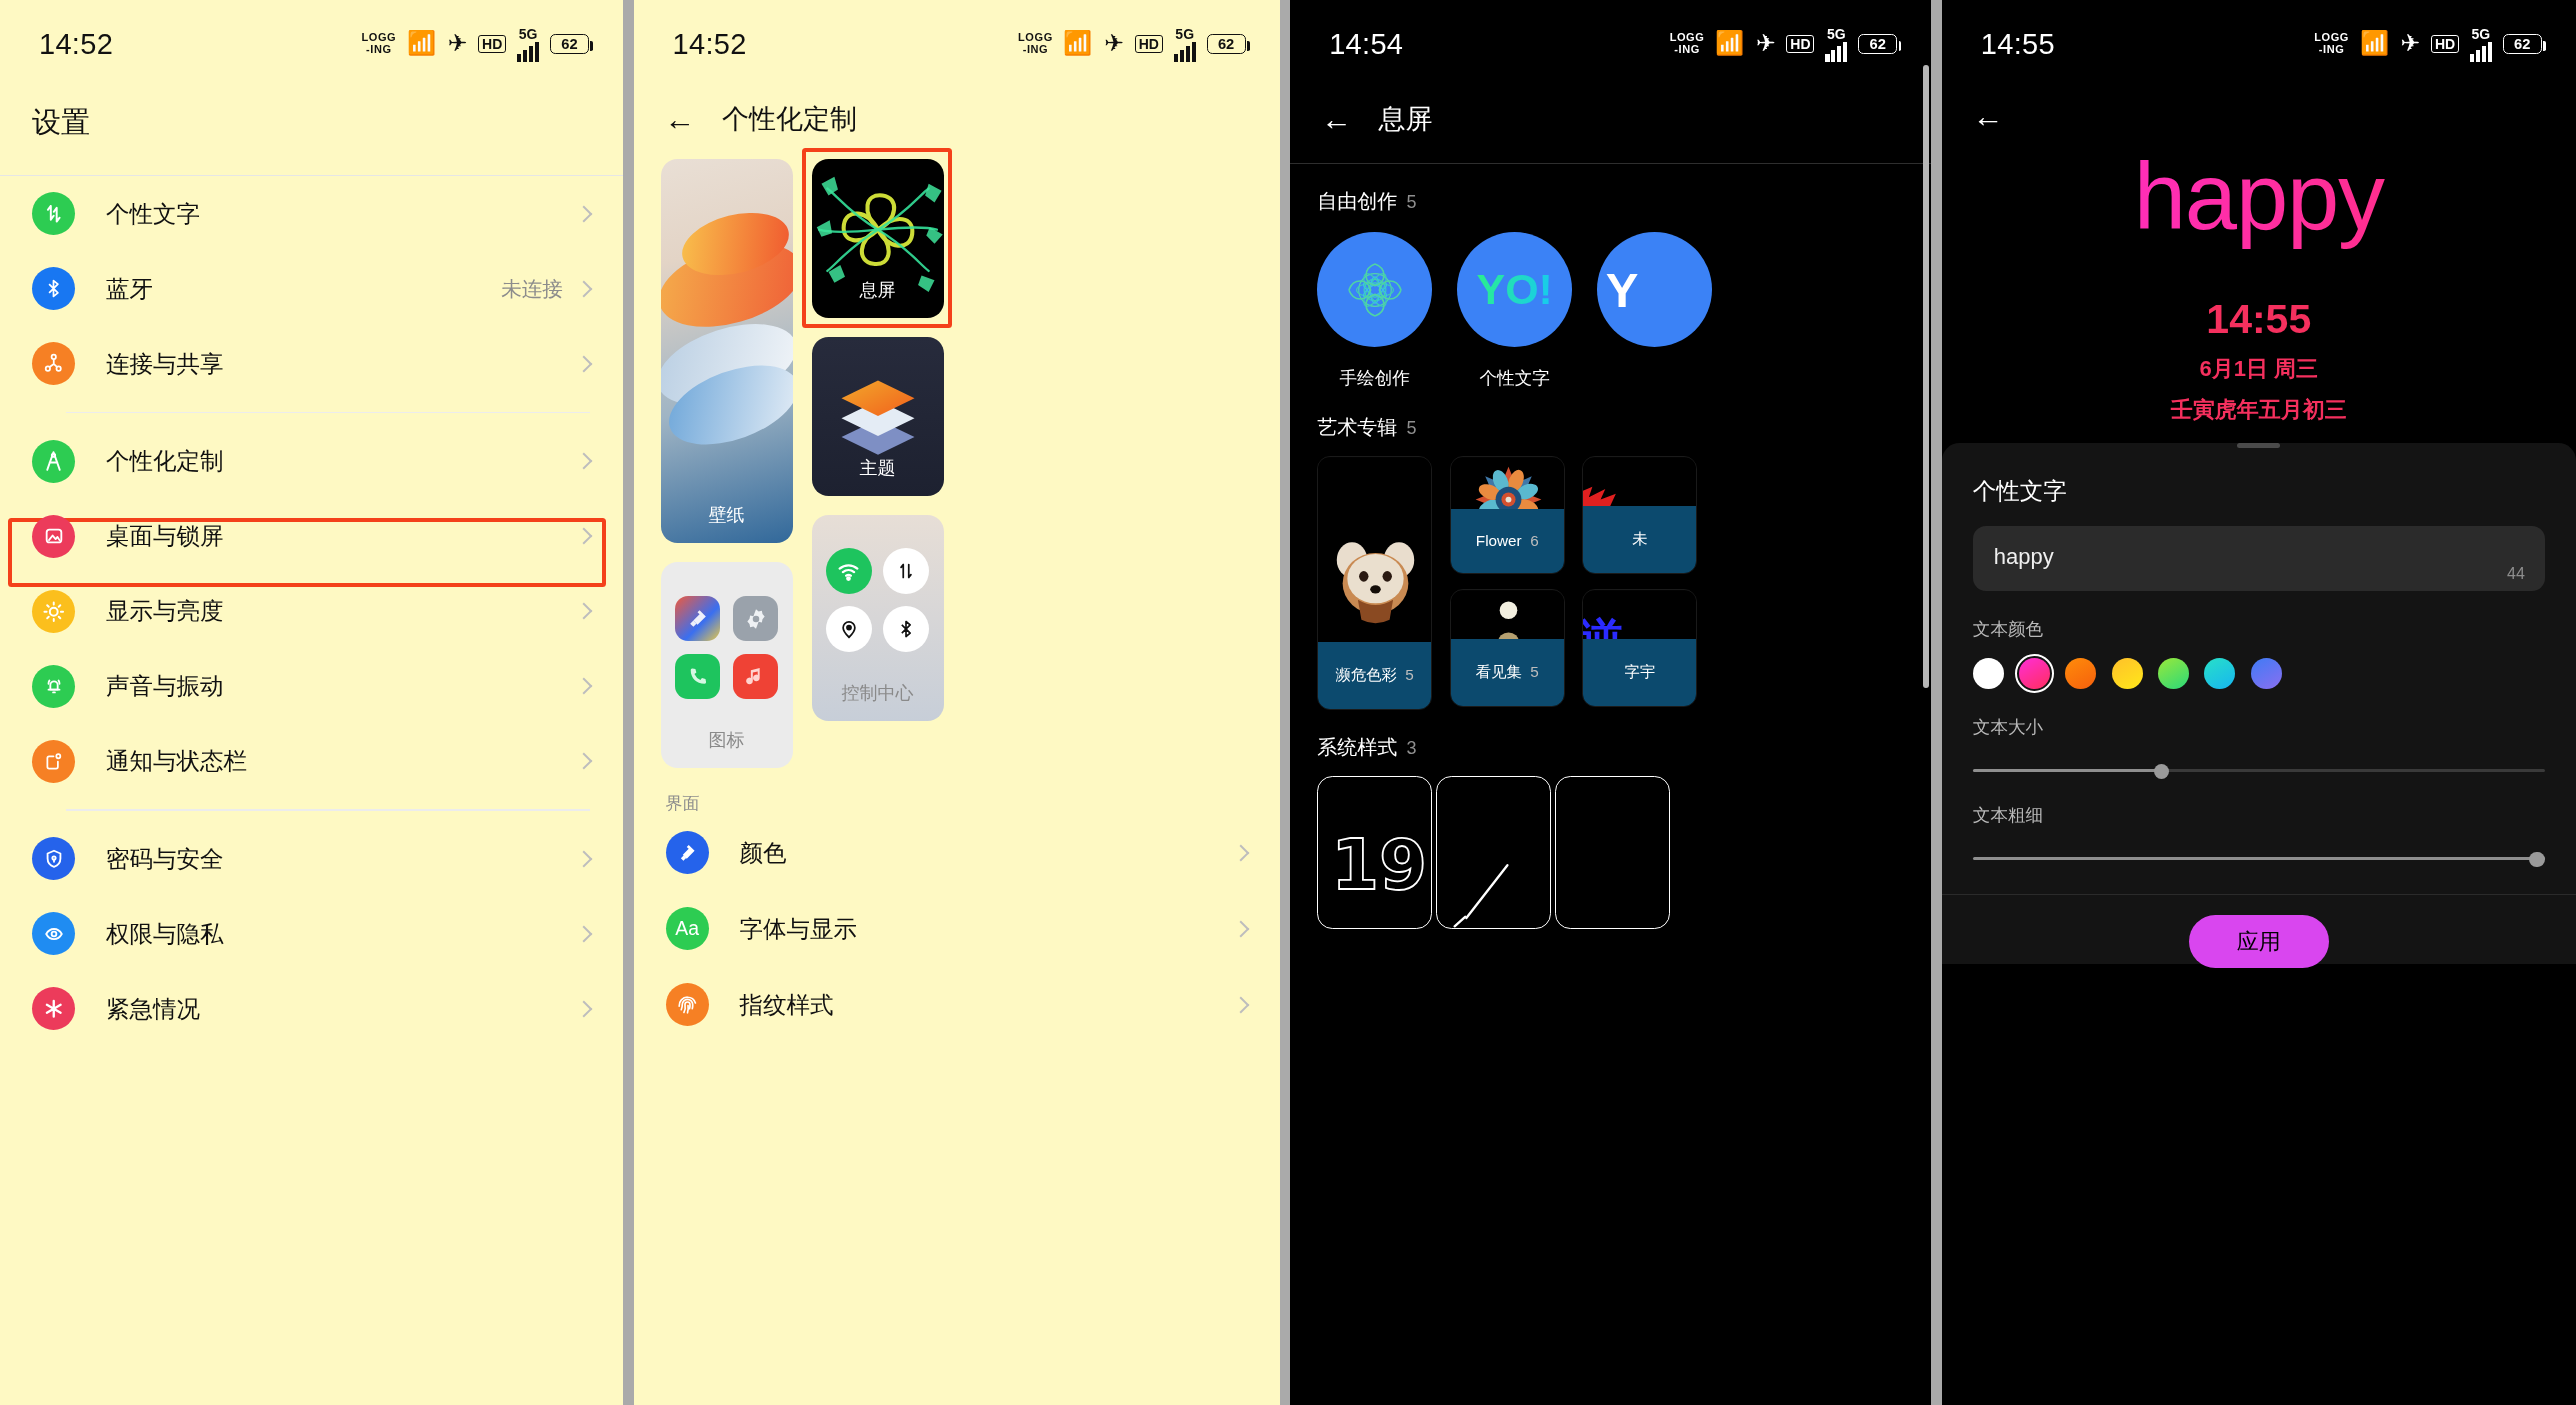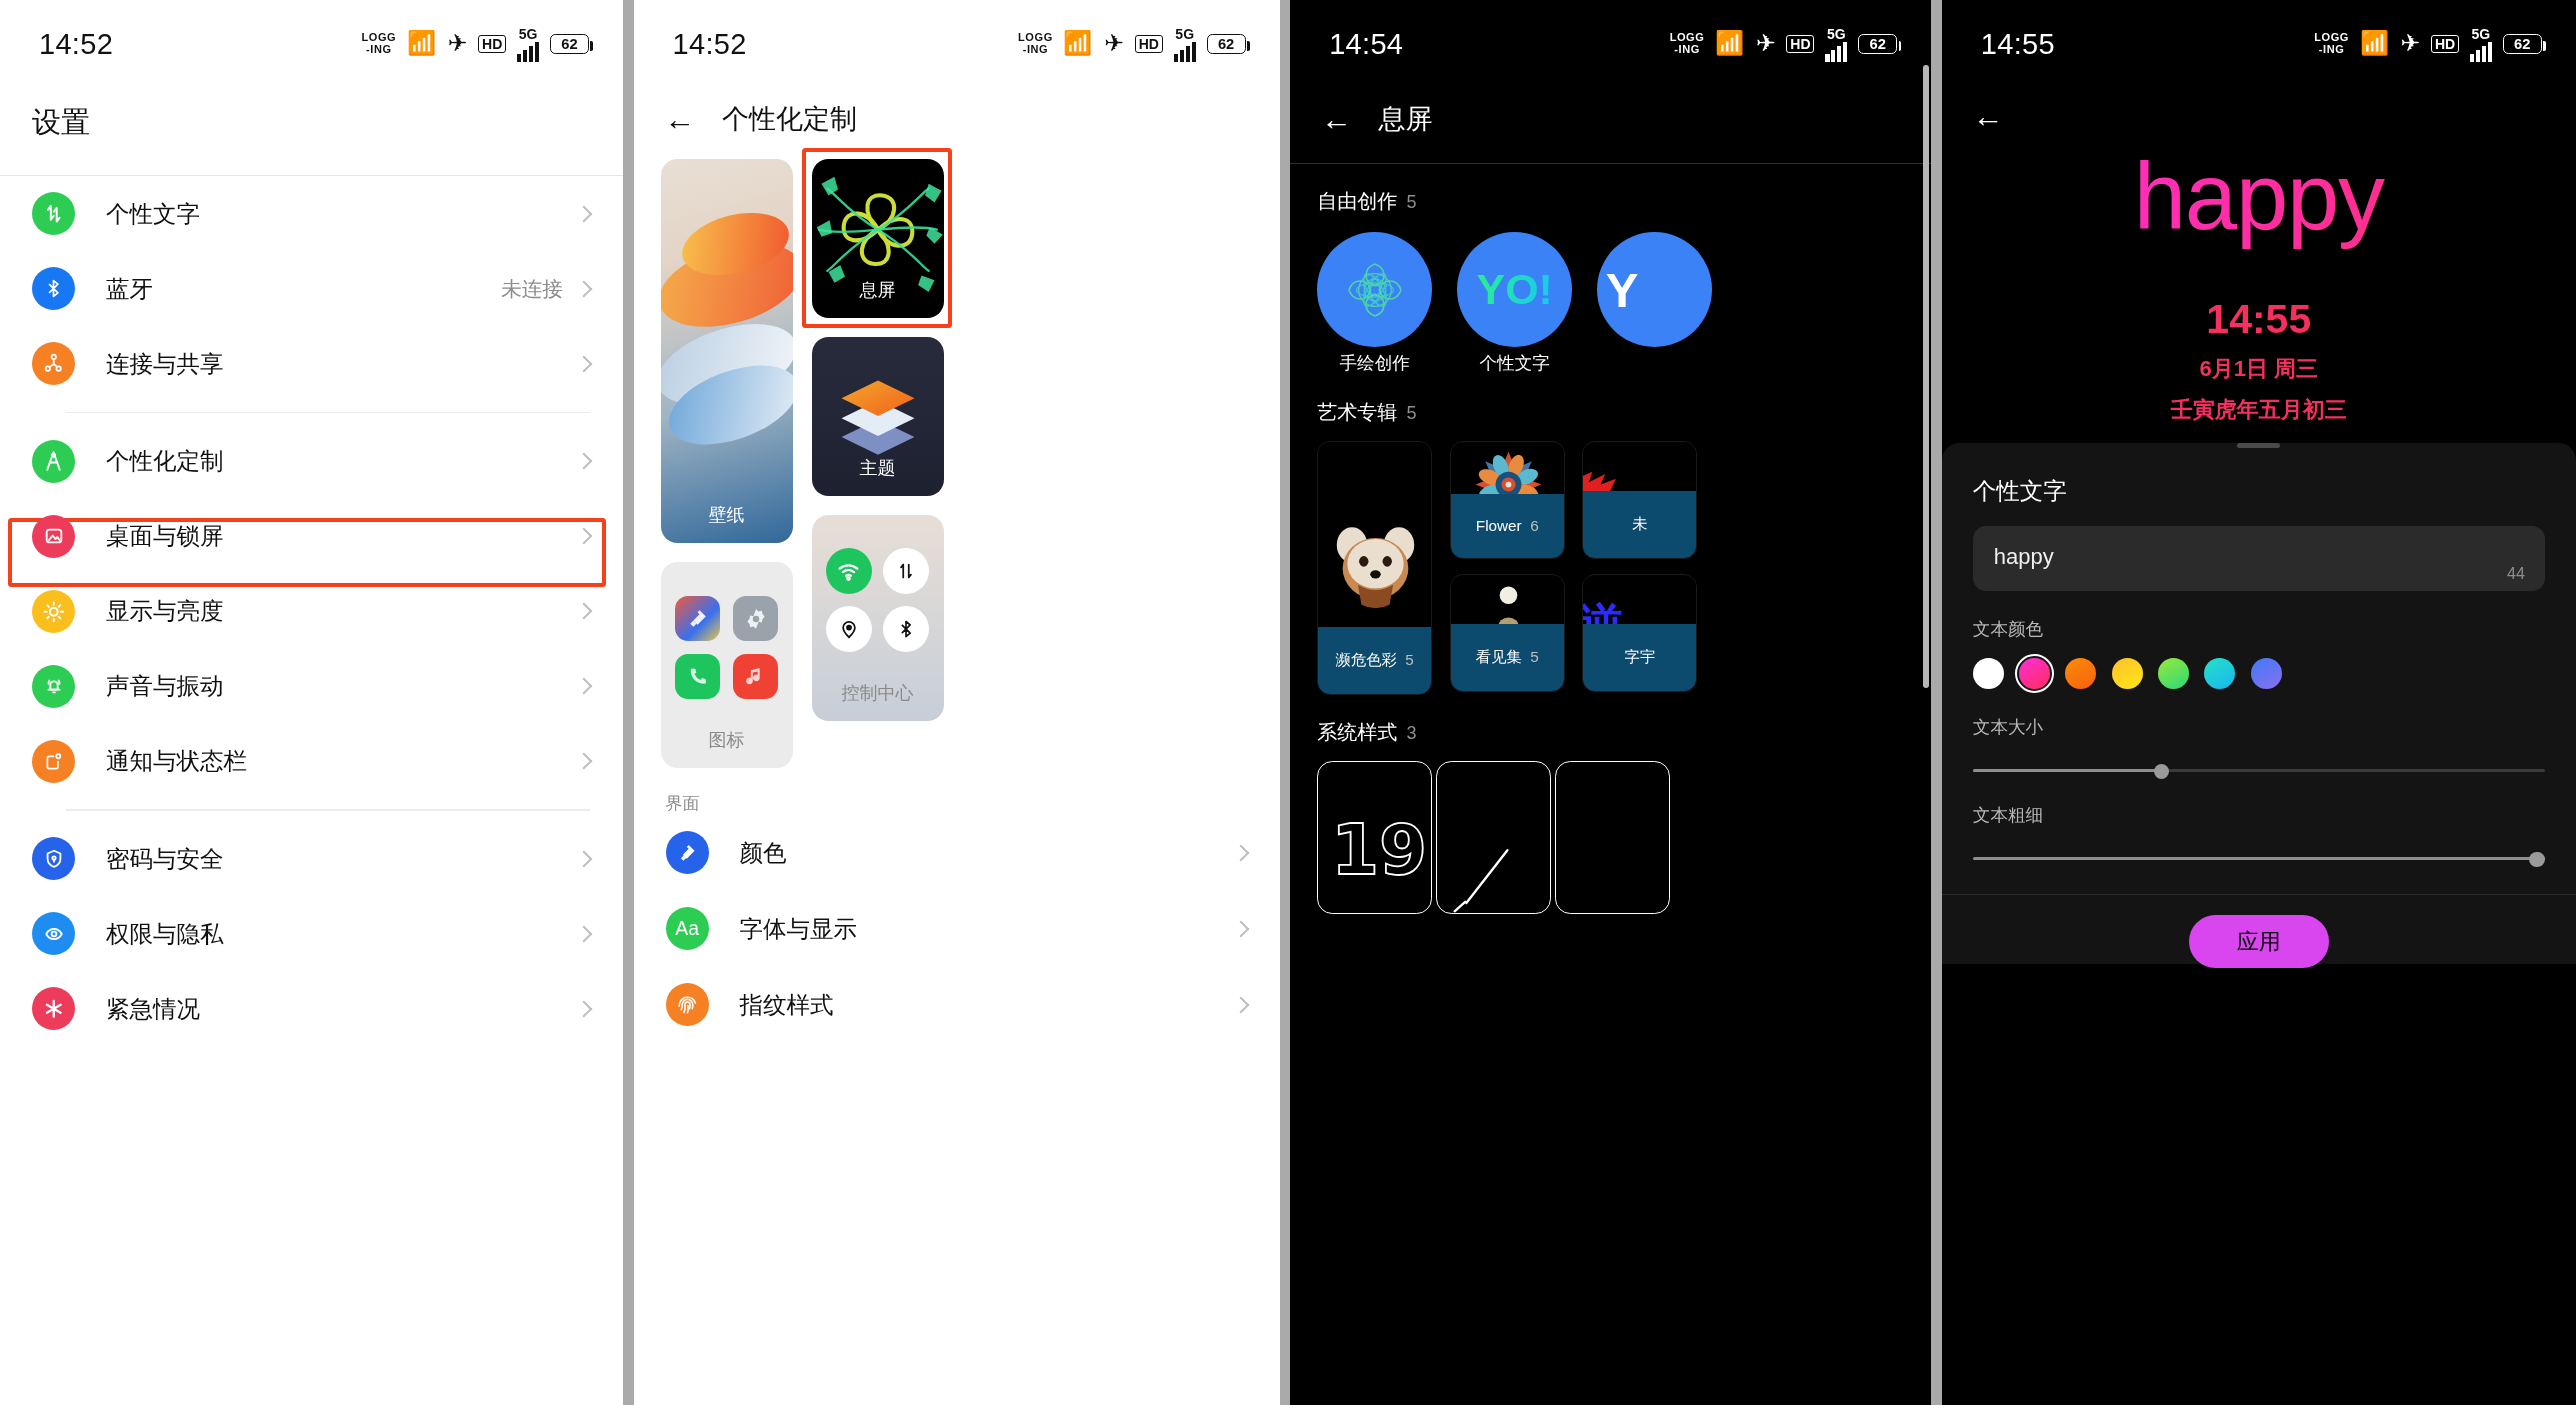--- a/index.html
+++ b/index.html
@@ -31,21 +31,21 @@
   .sb-bars i:nth-child(3){height:16px}
   .sb-bars i:nth-child(4){height:20px}
   .sb-5gwrap { display:flex; flex-direction:column; align-items:center; }
   .sb-batt {
     border:1.8px solid currentColor; border-radius:5.3px; padding:1.2px 5.3px;
     font-size:14.7px; font-weight:600; position:relative; min-width:39px; text-align:center;
   }
   .sb-batt:after{ content:""; position:absolute; right:-5.3px; top:6.5px; width:2.9px; height:9.4px;
     background:currentColor; border-radius:0 1.8px 1.8px 0;}
 
-  .light { background:#ffffff; color:#111; }
+  .light { background:#fef9c3; color:#111; }
   .dark  { background:#000; color:#fff; }
 
   
   .p1-title { font-size:29px; padding:15.3px 32px 0; font-weight:400; }
   .p1-divider { height:1.2px; background:#e6e6e6; margin-top:32px; }
   .slist { padding:0 0 0 0; }
   .srow {
     display:flex; align-items:center; height:75px; padding:0 33px 0 32px; position:relative;
   }
   .sicon {
@@ -90,21 +90,21 @@
 
   
   .p3-head { display:flex; align-items:center; padding:13px 0 0 31px; gap:26.4px; }
   .p3-sep { height:1.2px; background:#2e2e2e; margin-top:26px; }
   .sec-head { padding:23.5px 0 0 27px; font-size:20px; display:flex; align-items:baseline; gap:9.4px; }
   .sec-head .cnt { color:#8e8e8e; font-size:18px; }
   .circ-row { display:flex; gap:25px; padding:17.6px 0 0 27px; }
   .circ-item { width:115px; flex:none; }
   .circ { width:115px; height:115px; border-radius:50%; background:#3b82f6;
           display:flex; align-items:center; justify-content:center; overflow:hidden;}
-  .circ-cap { text-align:center; font-size:17.6px; margin-top:4px; }
+  .circ-cap { text-align:center; font-size:17.6px; margin-top:19px; }
   .art-grid { display:flex; gap:17.6px; padding:15.3px 0 0 27px; }
   .art-col { display:flex; flex-direction:column; gap:15.3px; }
   .art-card { width:115px; border-radius:13px; background:#0a0a0a; overflow:hidden; position:relative;
               border:0.6px solid #1a1a1a;}
   .art-tall { height:254px; }
   .art-short { height:118px; }
   .art-cap { background:#0c4a6e; font-size:15.3px; text-align:center; padding:23px 0;
              position:absolute; bottom:0; left:0; right:0; }
   .sys-row { display:flex; gap:4px; padding:15.3px 0 0 27px;text-align:right; }
   .sys-card { width:115px; height:153px; border-radius:15.3px; border:1.2px solid #fff;

